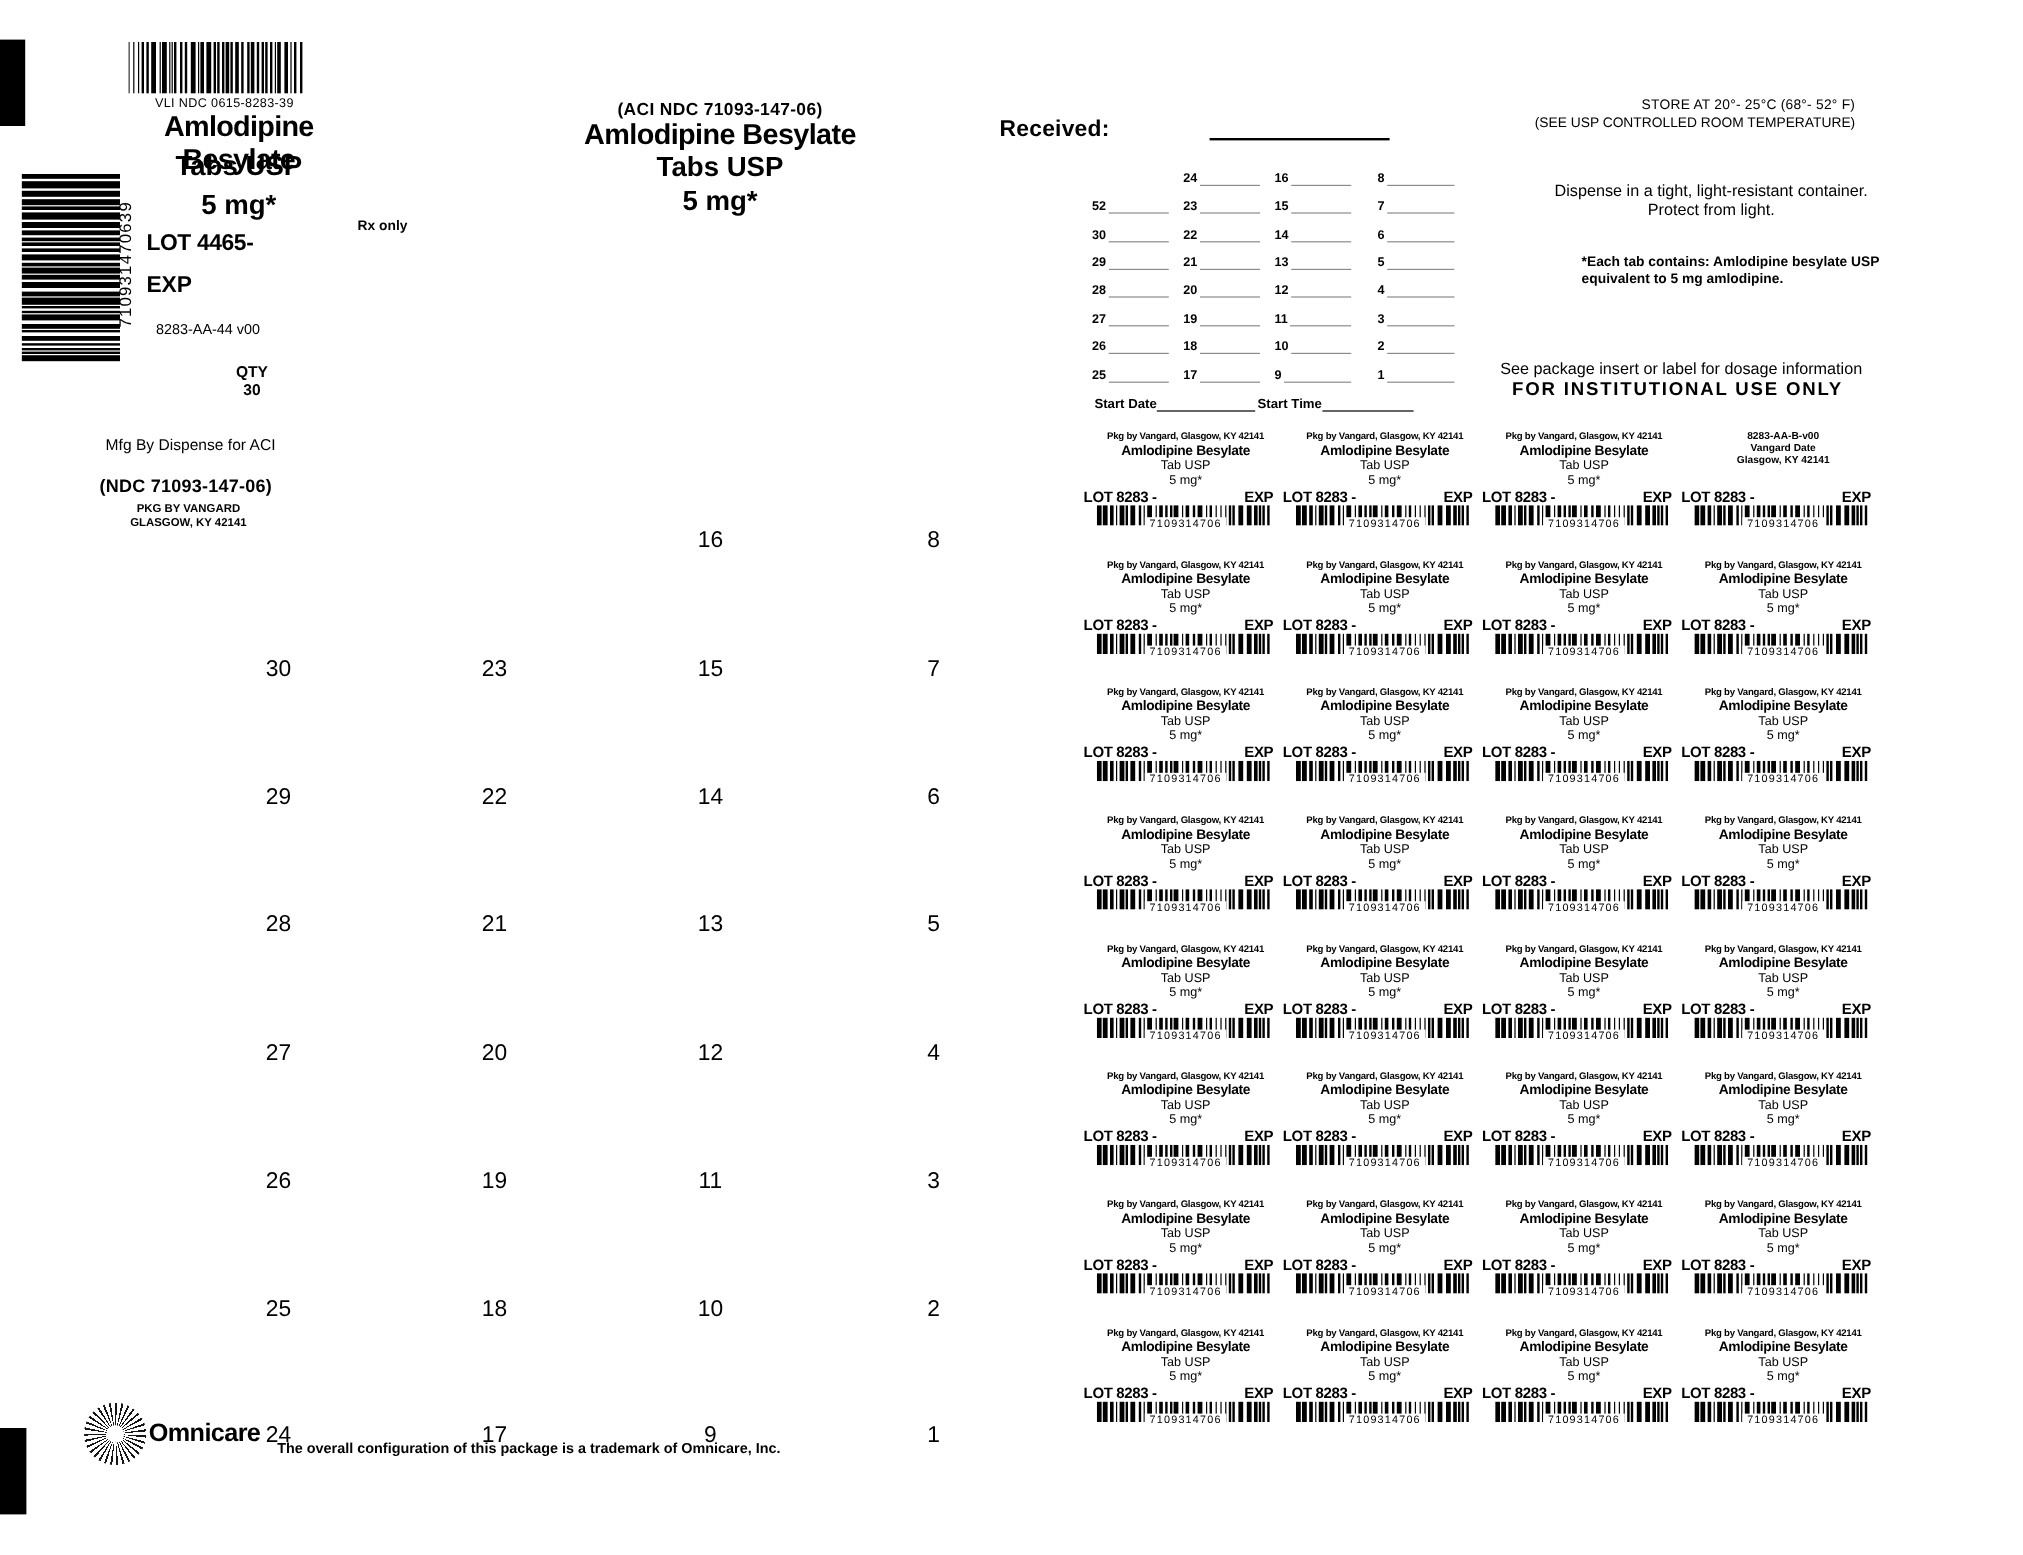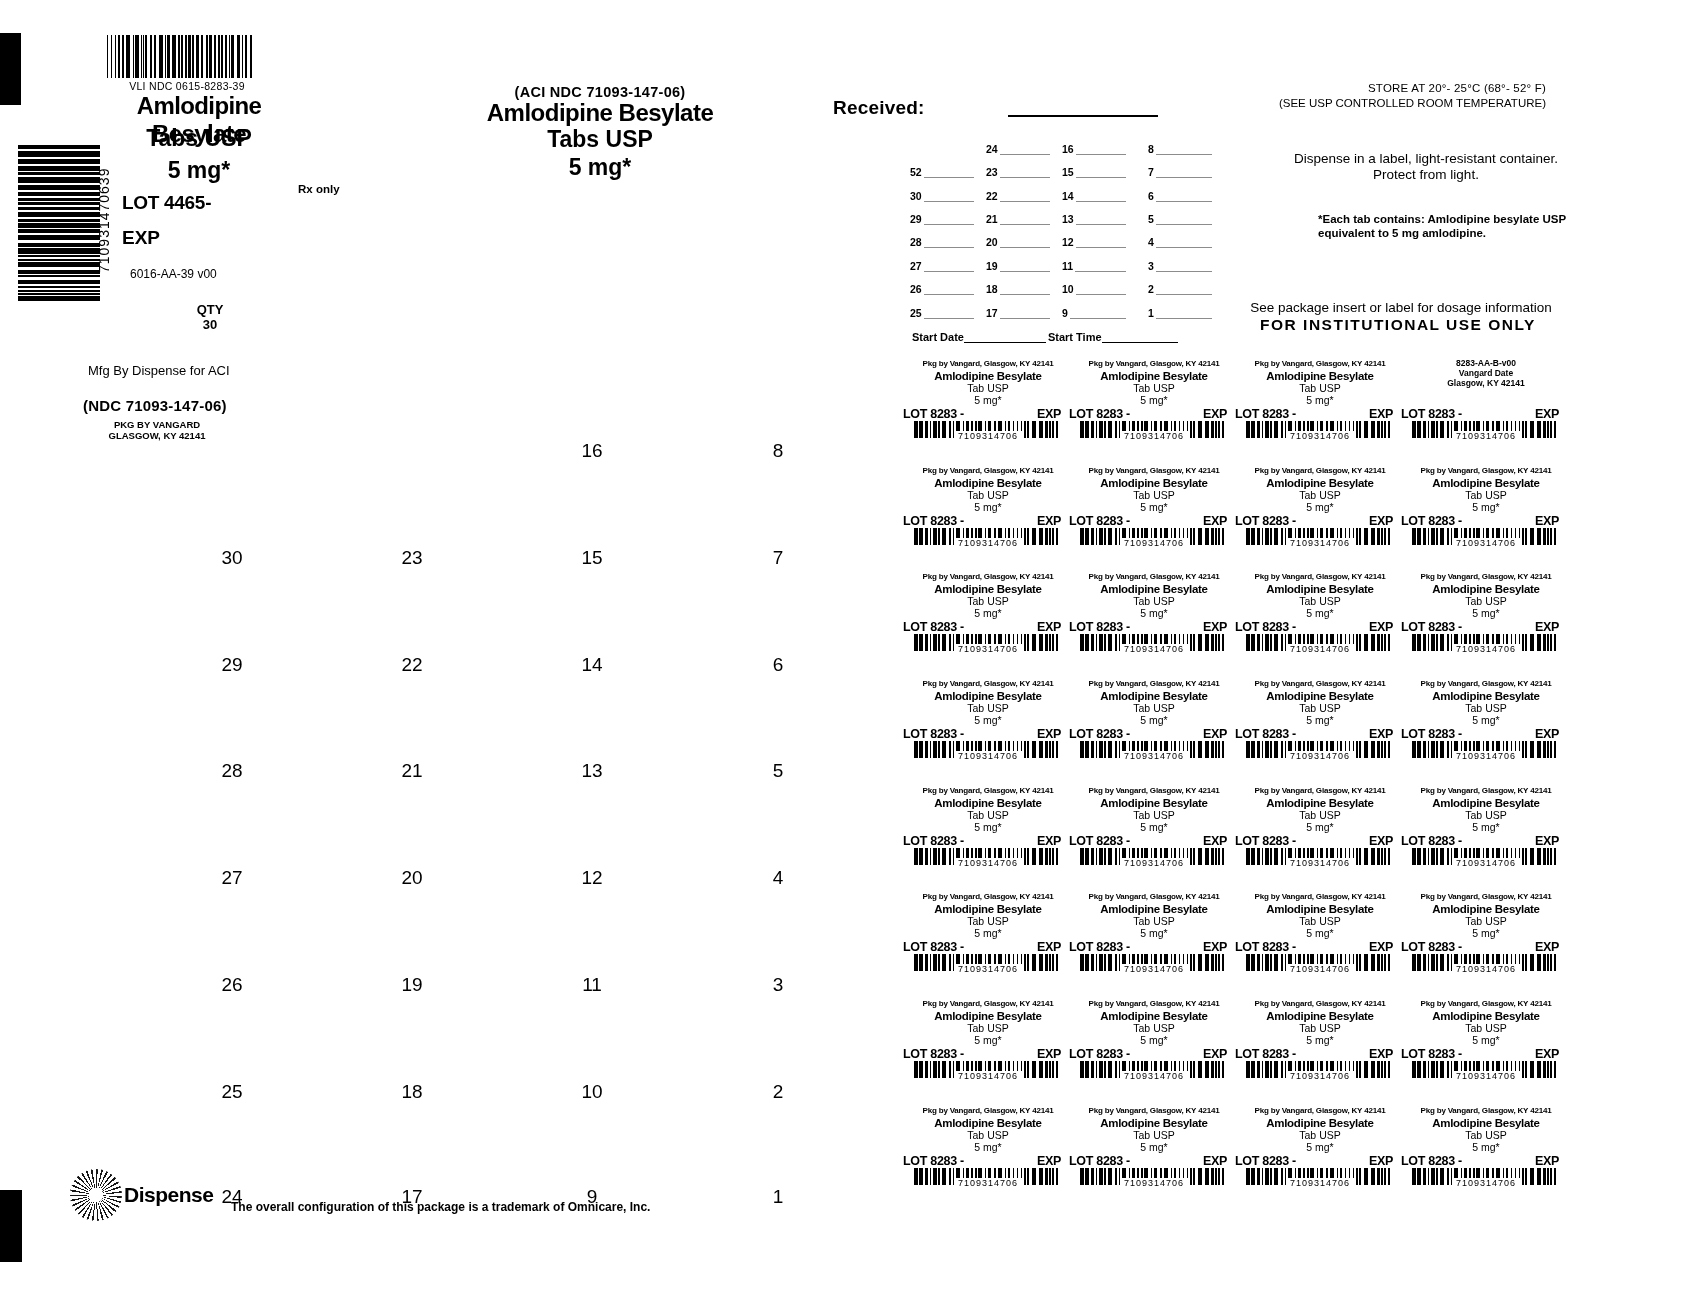--- a/index.html
+++ b/index.html
@@ -239,21 +239,21 @@
         <span class="gap" style="height: 1px;"></span>
         <span class="bar" style="height: 2px;"></span>
         <span class="gap" style="height: 1px;"></span>
         <span class="bar" style="height: 5px;"></span>
         <span class="gap" style="height: 2px;"></span>
       </div>
     </div>
   <div id="sideDigits" class="abs">710931470639</div>
   <div id="blLot" class="abs b">LOT 4465-</div>
   <div id="blExp" class="abs b">EXP</div>
-  <div id="blVer" class="abs">6016-AA-39 v00</div>
+  <div id="blVer" class="abs">8283-AA-44 v00</div>
   <div id="qtyL" class="abs ctr b">QTY</div>
   <div id="qtyV" class="abs ctr b">30</div>
   <div id="mfg" class="abs">Mfg By Dispense for ACI</div>
   <div id="ndcL" class="abs b">(NDC 71093-147-06)</div>
   <div id="pkg1" class="abs ctr b">PKG BY VANGARD</div>
   <div id="pkg2" class="abs ctr b">GLASGOW, KY 42141</div>
 
   <div id="ctrAci" class="abs ctr b">(ACI NDC 71093-147-06)</div>
   <div id="ctrT1" class="abs ctr b">Amlodipine Besylate</div>
   <div id="ctrT2" class="abs ctr b">Tabs USP</div>
@@ -389,21 +389,21 @@
     </div>
   <div id="startRow" class="abs">
     <span>Start Date</span>
     <span class="sline w1"></span>
     <span>Start Time</span>
     <span class="sline w2"></span>
   </div>
 
   <div id="store1" class="abs">STORE AT 20°- 25°C (68°- 52° F)</div>
   <div id="store2" class="abs">(SEE USP CONTROLLED ROOM TEMPERATURE)</div>
-  <div id="disp1" class="abs ctr">Dispense in a label, light-resistant container.</div>
+  <div id="disp1" class="abs ctr">Dispense in a tight, light-resistant container.</div>
   <div id="disp2" class="abs ctr">Protect from light.</div>
   <div id="cont1" class="abs b">*Each tab contains: Amlodipine besylate USP</div>
   <div id="cont2" class="abs b">equivalent to 5 mg amlodipine.</div>
   <div id="doseLine" class="abs ctr">See package insert or label for dosage information</div>
   <div id="instLine" class="abs ctr b">FOR INSTITUTIONAL USE ONLY</div>
 
   <div id="dayGrid">
       <div class="day-num" style="left: 570px; top: 440px;">16</div>
       <div class="day-num" style="left: 756px; top: 440px;">8</div>
       <div class="day-num" style="left: 210px; top: 547px;">30</div>
@@ -2961,16 +2961,16 @@
             <span class="gap" style="width: 2px;"></span>
             <span class="bar" style="width: 2px;"></span>
             <span class="gap" style="width: 3px;"></span>
           </div>
         </div>
         <div class="c-digits">7109314706</div>
       </div>
     </div>
 
   <div id="sunburst" class="abs"></div>
-  <div id="omniBrand" class="abs b">Dispense</div>
+  <div id="omniBrand" class="abs b">Omnicare</div>
   <div id="omniTag" class="abs b">The overall configuration of this package is a trademark of Omnicare, Inc.</div>
 
 </div>
 
 </body></html>

